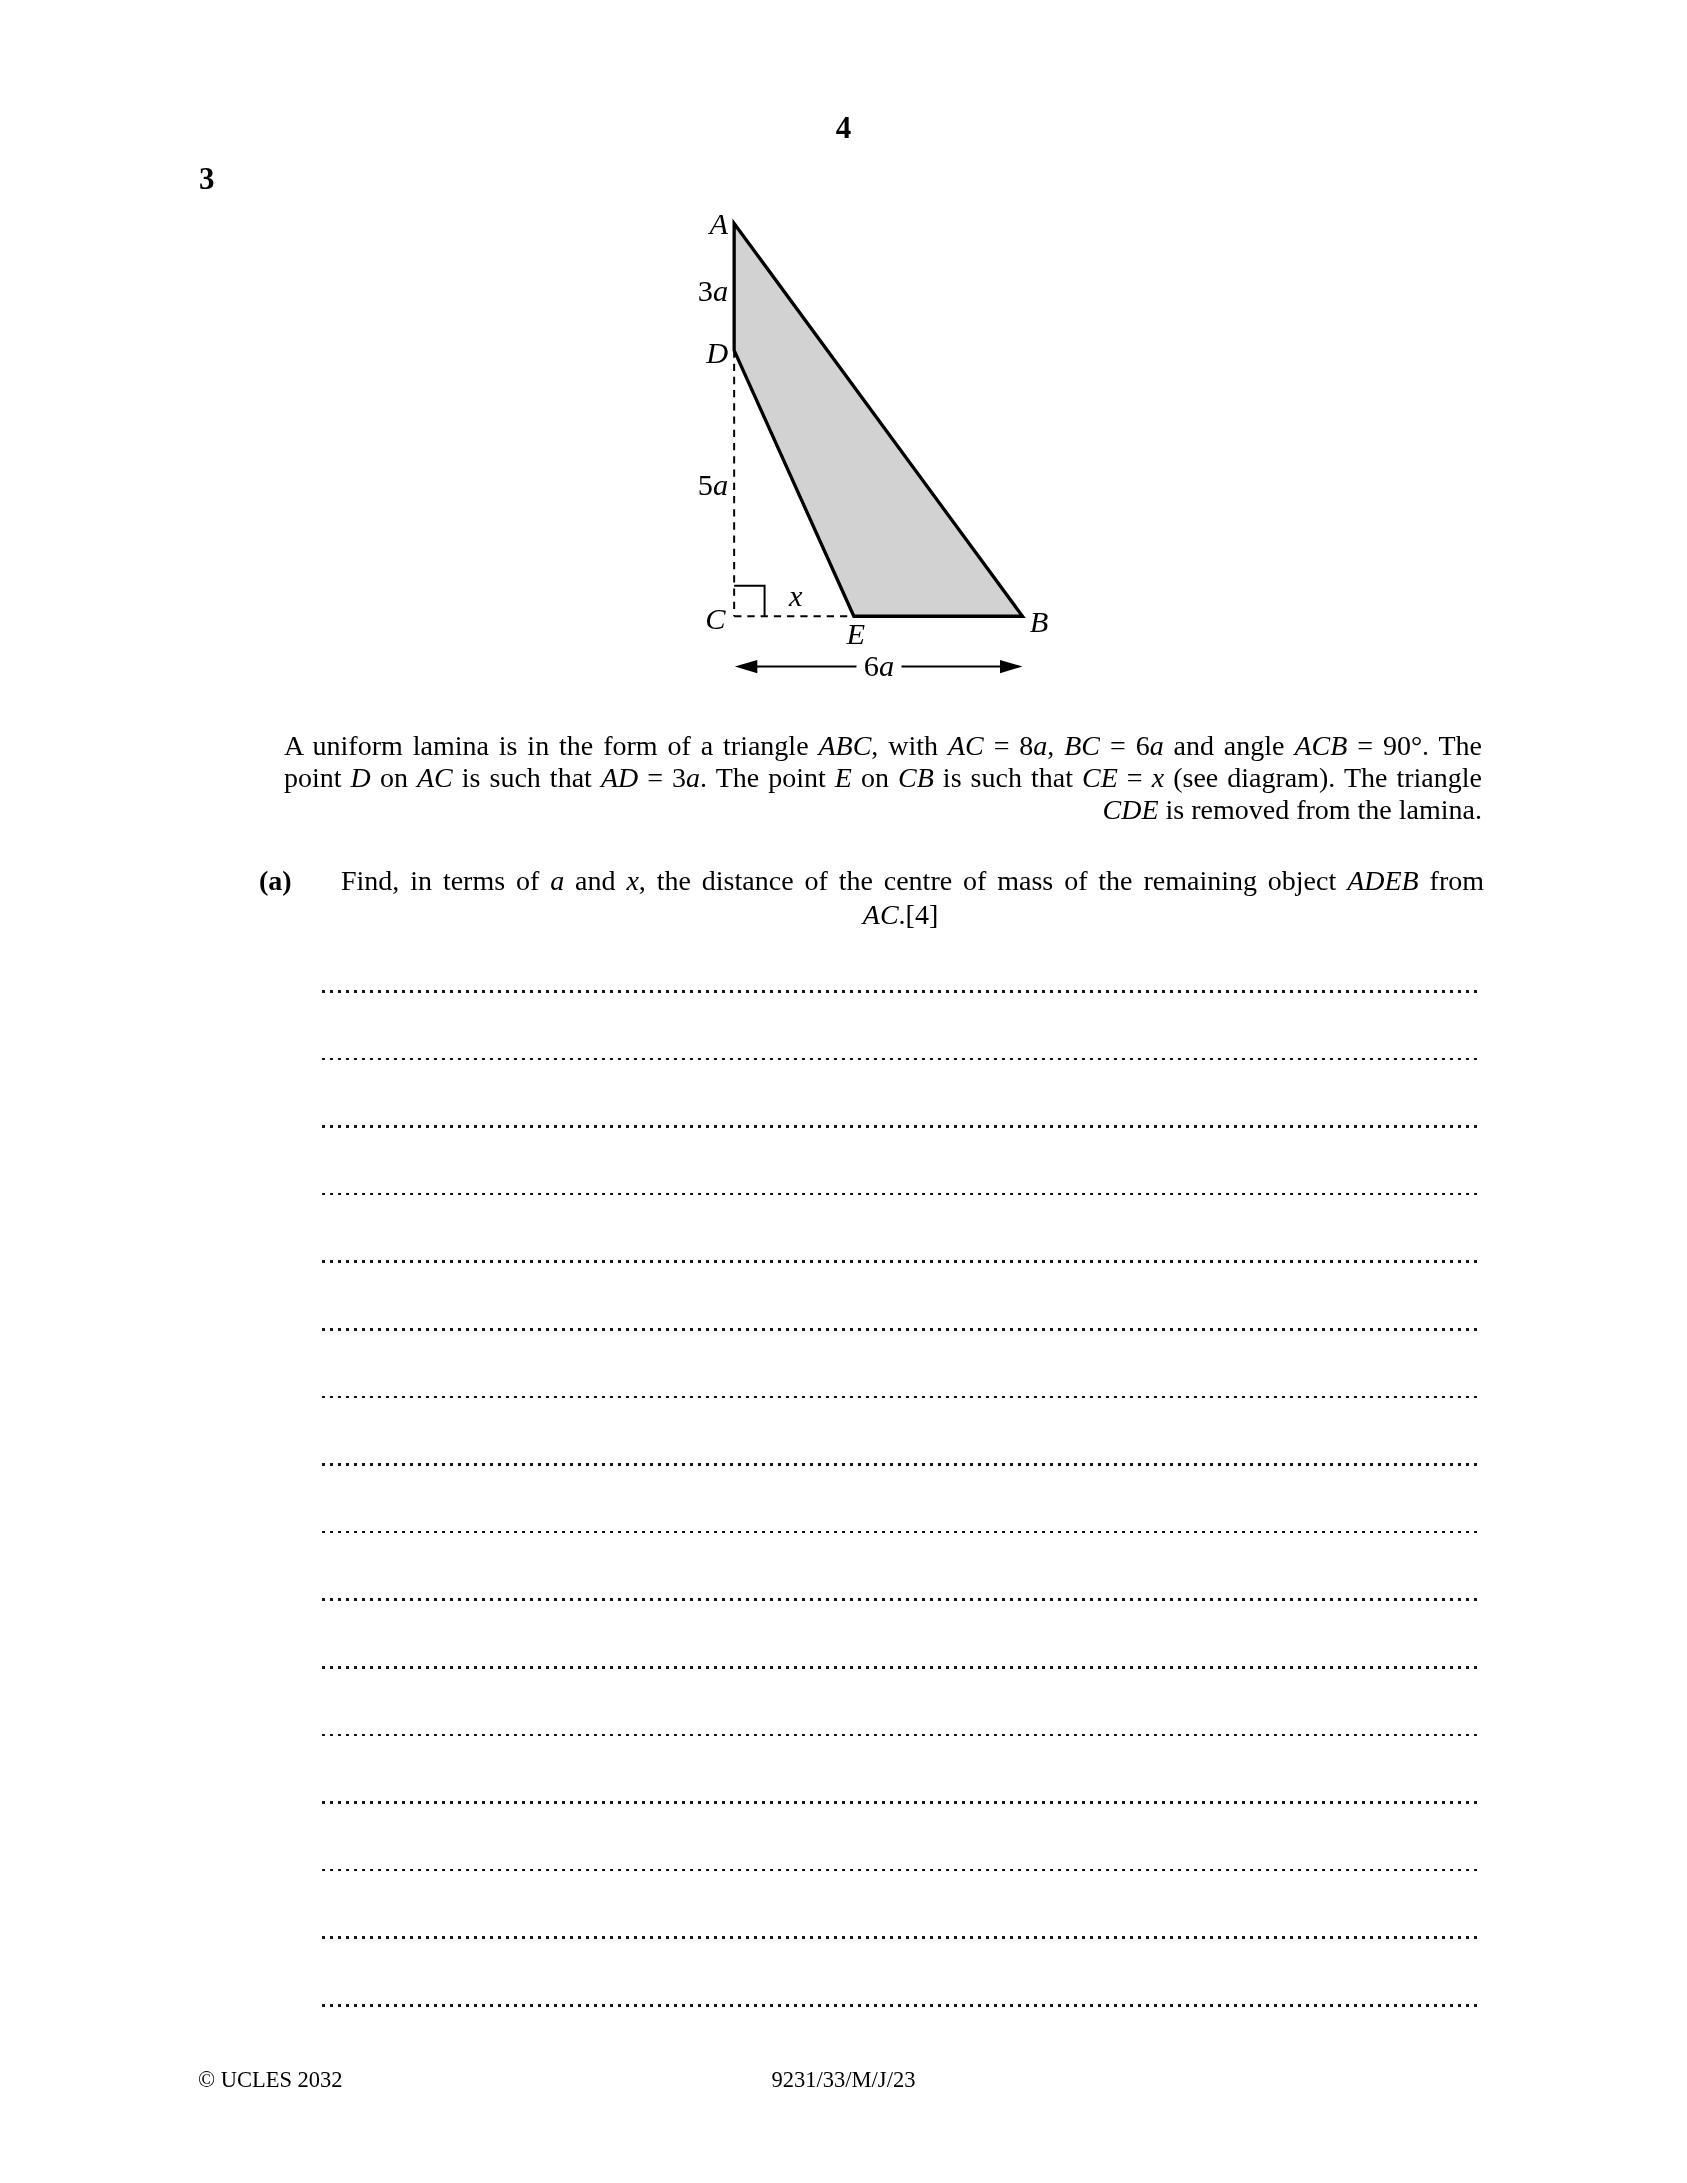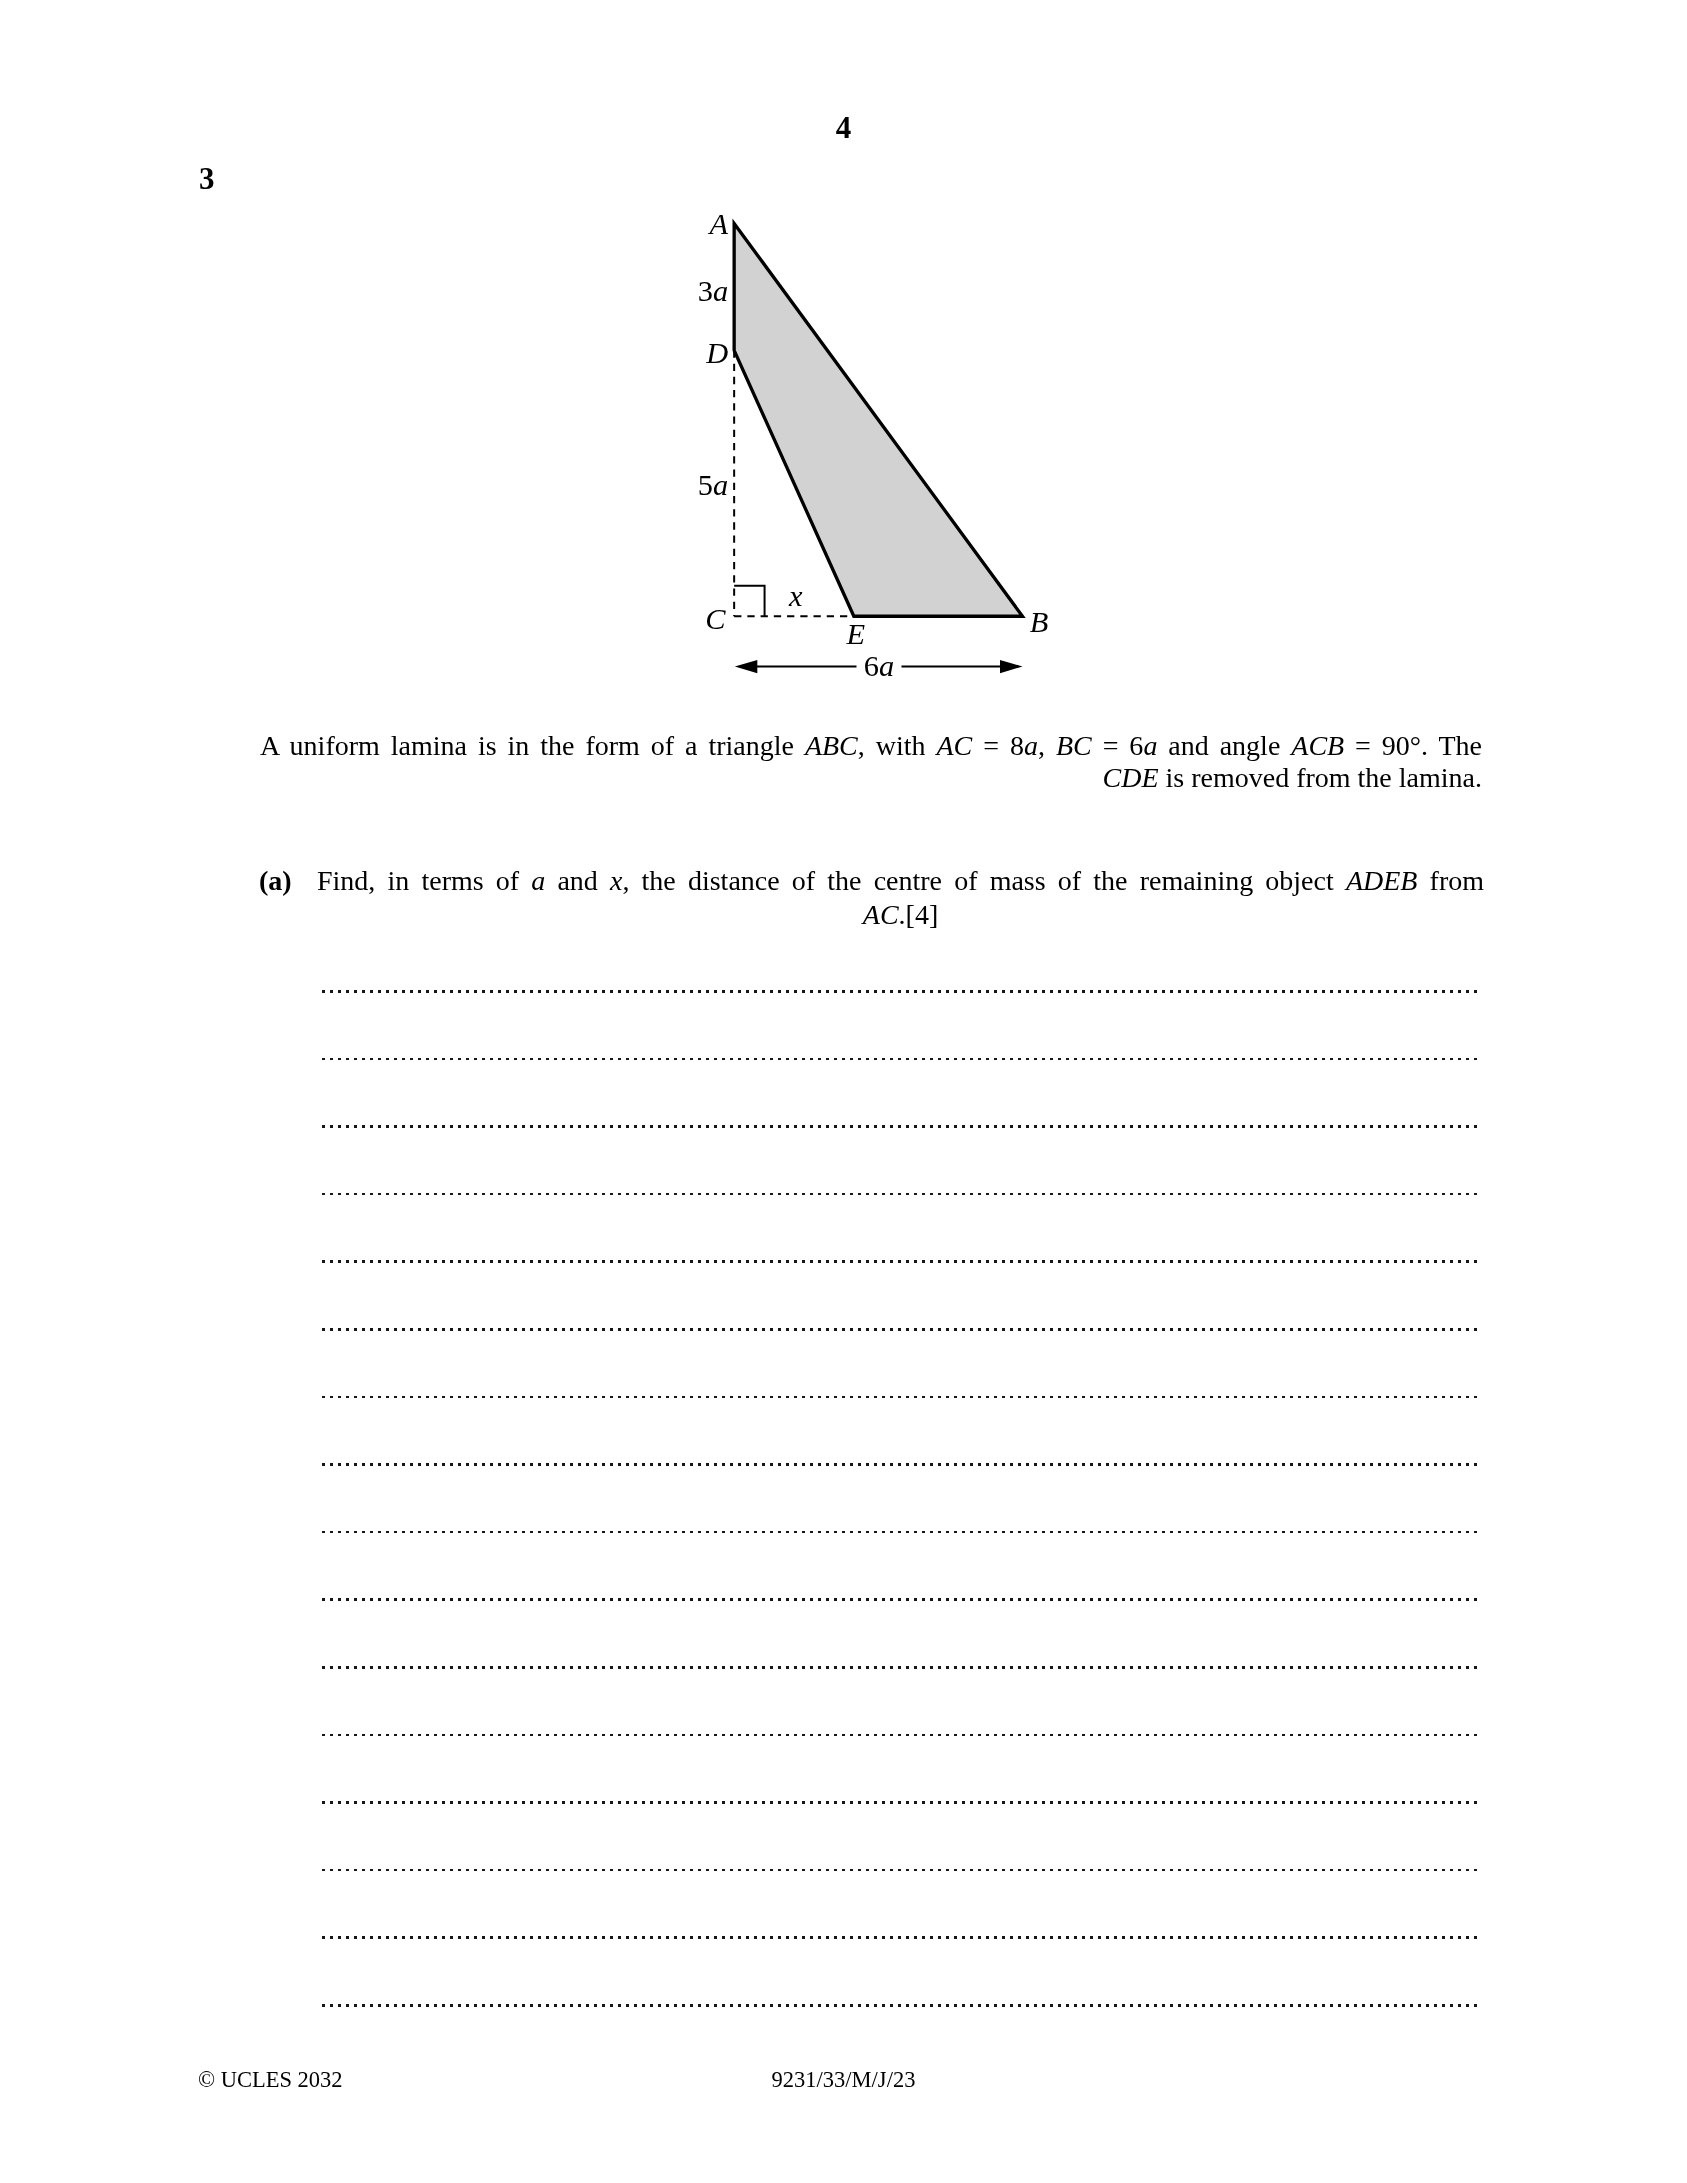--- a/index.html
+++ b/index.html
@@ -15,21 +15,21 @@
     font-weight:bold; font-size:31px;
   }
   .qno {
     top:161px; left:199px;
     font-weight:bold; font-size:31px;
   }
   .para {
     top:730px; left:260px; width:1222px;
     font-size:28px; line-height:32px;
   }
-  .jline { text-align:justify; text-align-last:justify; }
+  .jline { text-align:justify; text-align-last:justify;margin-left:24px; }
   .plainline { text-align:right; }
   .part {
     top:864px; left:259px; width:1225px;
     font-size:28px; line-height:34px;
   }
   .part .marker { position:absolute; left:0; top:0; font-weight:bold; }
   .part-body { margin-left:58px; }
   .lastline { display:flex; justify-content:center; }
   .answers { top:990px; left:322px; width:1159px; }
   .dotline {
@@ -73,20 +73,21 @@
     <text x="1100" y="748" text-anchor="end"><tspan class="up">5</tspan><tspan>a</tspan></text>
     <text x="1096" y="952" text-anchor="end">C</text>
     <text x="1202" y="916" text-anchor="middle">x</text>
     <text x="1293" y="974" text-anchor="middle">E</text>
     <text x="1556" y="956">B</text>
     <text x="1328" y="1023" text-anchor="middle"><tspan class="up">6</tspan><tspan>a</tspan></text>
   </svg>
 
   <div class="abs para">
     <div class="jline">A uniform lamina is in the form of a triangle <i>ABC</i>, with <i>AC</i> = 8<i>a</i>, <i>BC</i> = 6<i>a</i> and angle <i>ACB</i> = 90°. The</div>
+    <div class="jline">point <i>D</i> on <i>AC</i> is such that <i>AD</i> = 3<i>a</i>. The point <i>E</i> on <i>CB</i> is such that <i>CE</i> = <i>x</i> (see diagram). The triangle</div>
     <div class="plainline"><i>CDE</i> is removed from the lamina.</div>
   </div>
 
   <div class="abs part">
     <span class="marker">(a)</span>
     <div class="part-body">
       <div class="jline">Find, in terms of <i>a</i> and <i>x</i>, the distance of the centre of mass of the remaining object <i>ADEB</i> from</div>
       <div class="lastline">
         <span><i>AC</i>.</span>
         <span>[4]</span>

